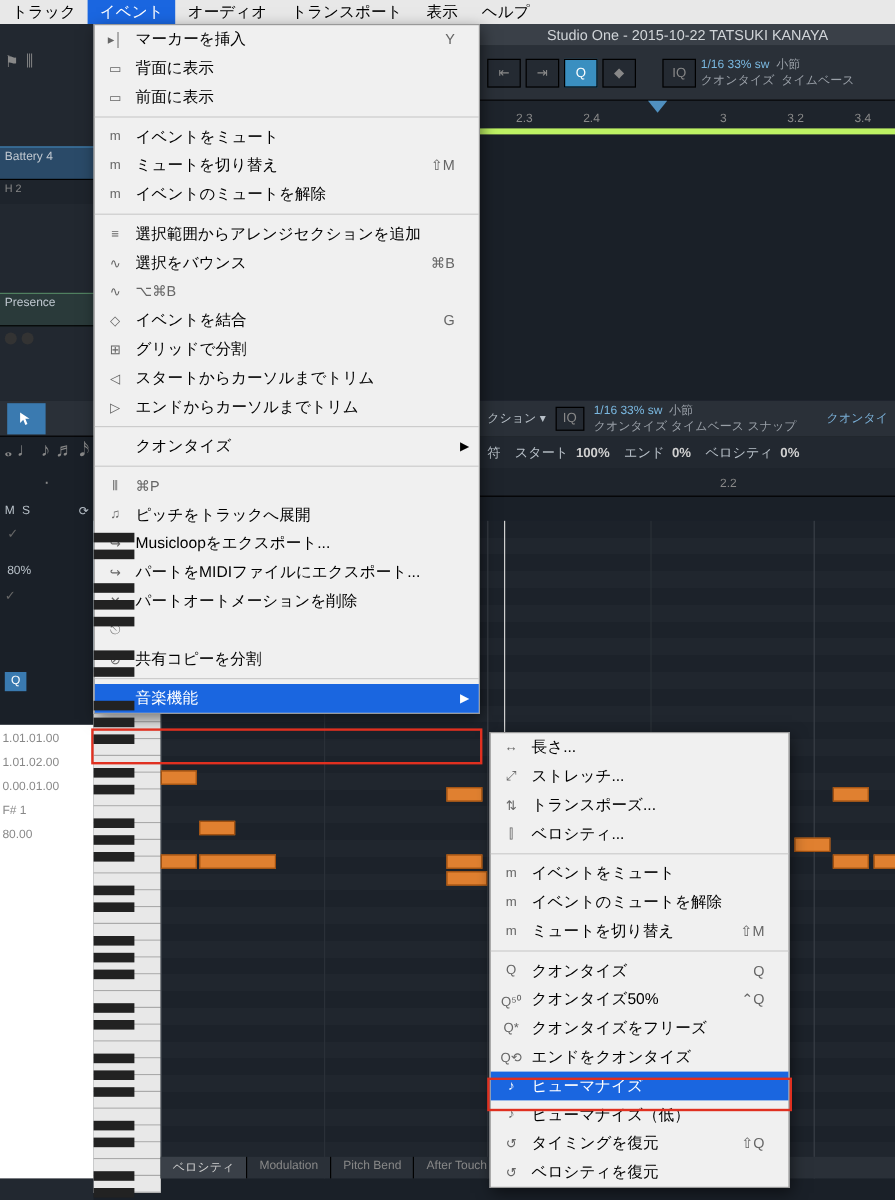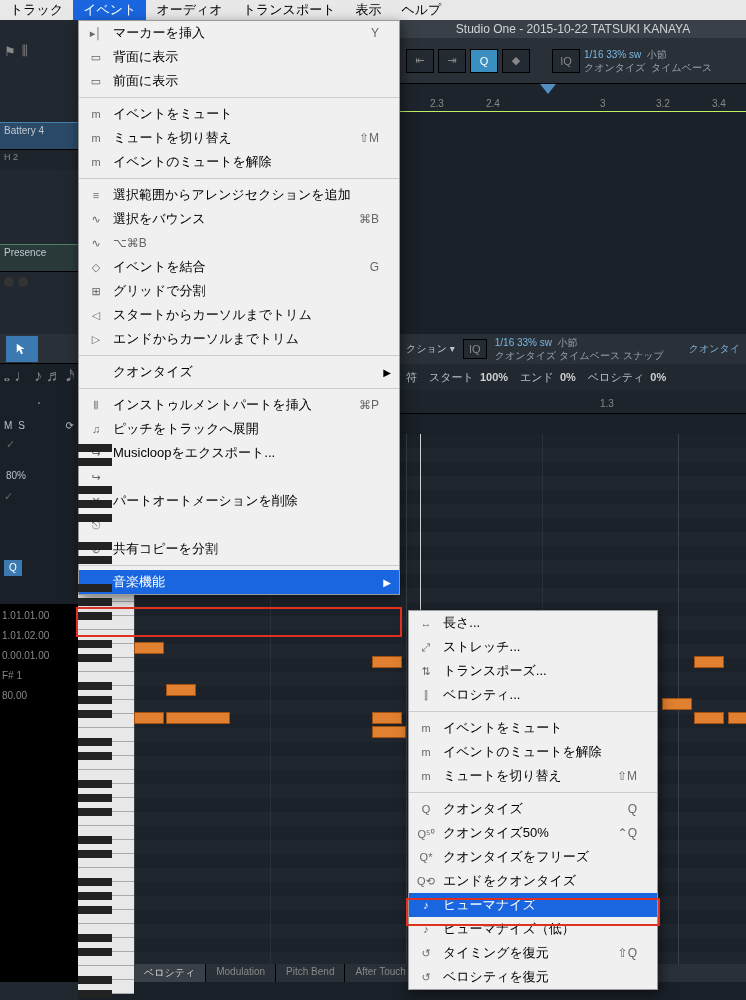--- a/index.html
+++ b/index.html
@@ -14,21 +14,21 @@
 .titlebar { height:18px; background:#3a4048; color:#d0d4d8; font-size:12px; text-align:center; line-height:18px; position:absolute; top:20px; left:400px; right:0; }
 
 
 .toolbar { position:absolute; top:38px; left:400px; right:0; height:46px; background:#2a3038; border-bottom:1px solid #000; display:flex; align-items:center; padding:0 6px; gap:4px; }
 .tb-btn { width:28px; height:24px; background:#242a32; border:1px solid #000; display:flex; align-items:center; justify-content:center; color:#888; font-size:11px; }
 .tb-btn.hl { background:#3a8fc0; color:#fff; }
 .tb-info { font-size:10px; color:#9aa0a8; line-height:1.3; }
 .tb-info .hl { color:#7ab8e0; }
 
 
-.ruler { position:absolute; top:84px; left:400px; right:0; height:28px; background:#1e242c; border-bottom:1px solid #bef264; display:flex; align-items:flex-end; }
+.ruler { position:absolute; top:84px; left:400px; right:0; height:28px; background:#1e242c; border-bottom:5px solid #bef264; display:flex; align-items:flex-end; }
 .ruler-cursor { position:absolute; top:0; left:140px; width:0; height:0; border-left:8px solid transparent; border-right:8px solid transparent; border-top:10px solid #5090c0; }
 .ruler-tick { position:absolute; bottom:2px; font-size:10px; color:#888; }
 
 
 .leftpanel { position:absolute; left:0; top:20px; width:78px; bottom:0; background:#222830; }
 .track-hdr { height:28px; background:#1e2a38; margin-top:60px; padding:2px 4px; font-size:10px; color:#c0c8d0; border-top:1px solid #4080b0; border-bottom:1px solid #000; }
 .track-hdr.sel { background:#2a4a68; }
 .track-sub { height:20px; background:#1e242c; font-size:9px; padding:2px 4px; color:#888; }
 .ctrl-row { height:20px; display:flex; align-items:center; gap:4px; padding:2px 4px; }
 .ctrl-dot { width:10px; height:10px; border-radius:50%; background:#333; }
@@ -40,21 +40,21 @@
 .arrow-btn { width:32px; height:26px; background:#3a7ab0; display:flex; align-items:center; justify-content:center; }
 .ed-info { position:absolute; left:400px; top:0; right:0; height:30px; background:#2a3038; display:flex; align-items:center; font-size:10px; gap:8px; padding:0 6px; }
 .ed-param { height:26px; background:#222830; display:flex; align-items:center; font-size:11px; padding:0 6px; gap:12px; position:absolute; left:400px; top:30px; right:0; }
 .ed-ruler { position:absolute; left:400px; top:56px; right:0; height:24px; background:#1e242c; border-bottom:1px solid #000; }
 
 
 .notesym { position:absolute; left:0; top:30px; width:78px; height:50px; display:flex; flex-wrap:wrap; align-items:center; justify-content:center; gap:4px; font-size:16px; color:#888; }
 
 
 .piano-area { position:absolute; left:0; top:100px; right:0; bottom:0; }
-.info-col { position:absolute; left:0; top:0; width:78px; bottom:0; background:#000000; font-size:10px; color:#888; padding:2px; }
+.info-col { position:absolute; left:0; top:0; width:78px; bottom:0; background:#ffffff; font-size:10px; color:#888; padding:2px; }
 .info-col div { height:20px; line-height:20px; white-space:nowrap; }
 .piano-keys { position:absolute; left:78px; top:0; width:56px; bottom:0; background:#d0d0d0; }
 .wkey { position:absolute; left:0; right:0; height:14px; background:#e8e8e8; border-bottom:1px solid #aaa; }
 .bkey { position:absolute; left:0; width:34px; height:8px; background:#222; z-index:2; }
 .okey { position:absolute; left:0; right:0; height:14px; background:#7ab0d8; border-bottom:1px solid #4080b0; }
 .keylbl { position:absolute; right:2px; font-size:8px; color:#444; }
 .note-grid { position:absolute; left:134px; top:0; right:0; bottom:0; background:#1c222a; }
 .note-grid::before { content:""; position:absolute; inset:0; background:repeating-linear-gradient(to bottom,#1c222a 0,#1c222a 14px,#20262e 14px,#20262e 28px); }
 .vline { position:absolute; top:0; bottom:0; width:1px; background:#2a3038; }
 .vline.maj { background:#3a4048; }
@@ -161,21 +161,21 @@
   </div>
   <div class="ed-param">
     <span>符</span>
     <span><span>スタート</span>&nbsp;&nbsp;<b style="color:#d0d0d0">100%</b></span>
     <span><span>エンド</span>&nbsp;&nbsp;<b style="color:#d0d0d0">0%</b></span>
     <span><span>ベロシティ</span>&nbsp;&nbsp;<b style="color:#d0d0d0">0%</b></span>
   </div>
   <div style="position:absolute;left:400px;top:56px;width:24px;height:20px;background:#222830;text-align:center;line-height:20px;font-size:11px">33</div>
 
   <div class="ed-ruler">
-    <span class="ruler-tick" style="left:200px;bottom:4px">1.3</span>
+    <span class="ruler-tick" style="left:200px;bottom:4px">2.2</span>
   </div>
 
   <div class="notesym">
     <span>𝅝</span>
     <span>♩</span>
     <span>♪</span>
     <span>♬</span>
     <span>𝅘𝅥𝅯</span>
     <span>·</span>
   </div>
@@ -365,33 +365,33 @@
     </div>
     <div class="menu-sep"></div>
     <div class="menu-item">
       <span class="ic"></span>
       <span class="lbl">クオンタイズ</span>
       <span class="arr">▶</span>
     </div>
     <div class="menu-sep"></div>
     <div class="menu-item">
       <span class="ic">⦀</span>
-      <span class="lbl">インストゥルメントパートを挿入</span>
       <span class="sc">⌘P</span>
     </div>
     <div class="menu-item">
       <span class="ic">♫</span>
       <span class="lbl">ピッチをトラックへ展開</span>
     </div>
     <div class="menu-item">
       <span class="ic">↪</span>
       <span class="lbl">Musicloopをエクスポート...</span>
     </div>
     <div class="menu-item">
       <span class="ic">↪</span>
+      <span class="lbl">パートをMIDIファイルにエクスポート...</span>
     </div>
     <div class="menu-item">
       <span class="ic">✕</span>
       <span class="lbl">パートオートメーションを削除</span>
     </div>
     <div class="menu-item">
       <span class="ic">⎋</span>
     </div>
     <div class="menu-item">
       <span class="ic">⊘</span>

